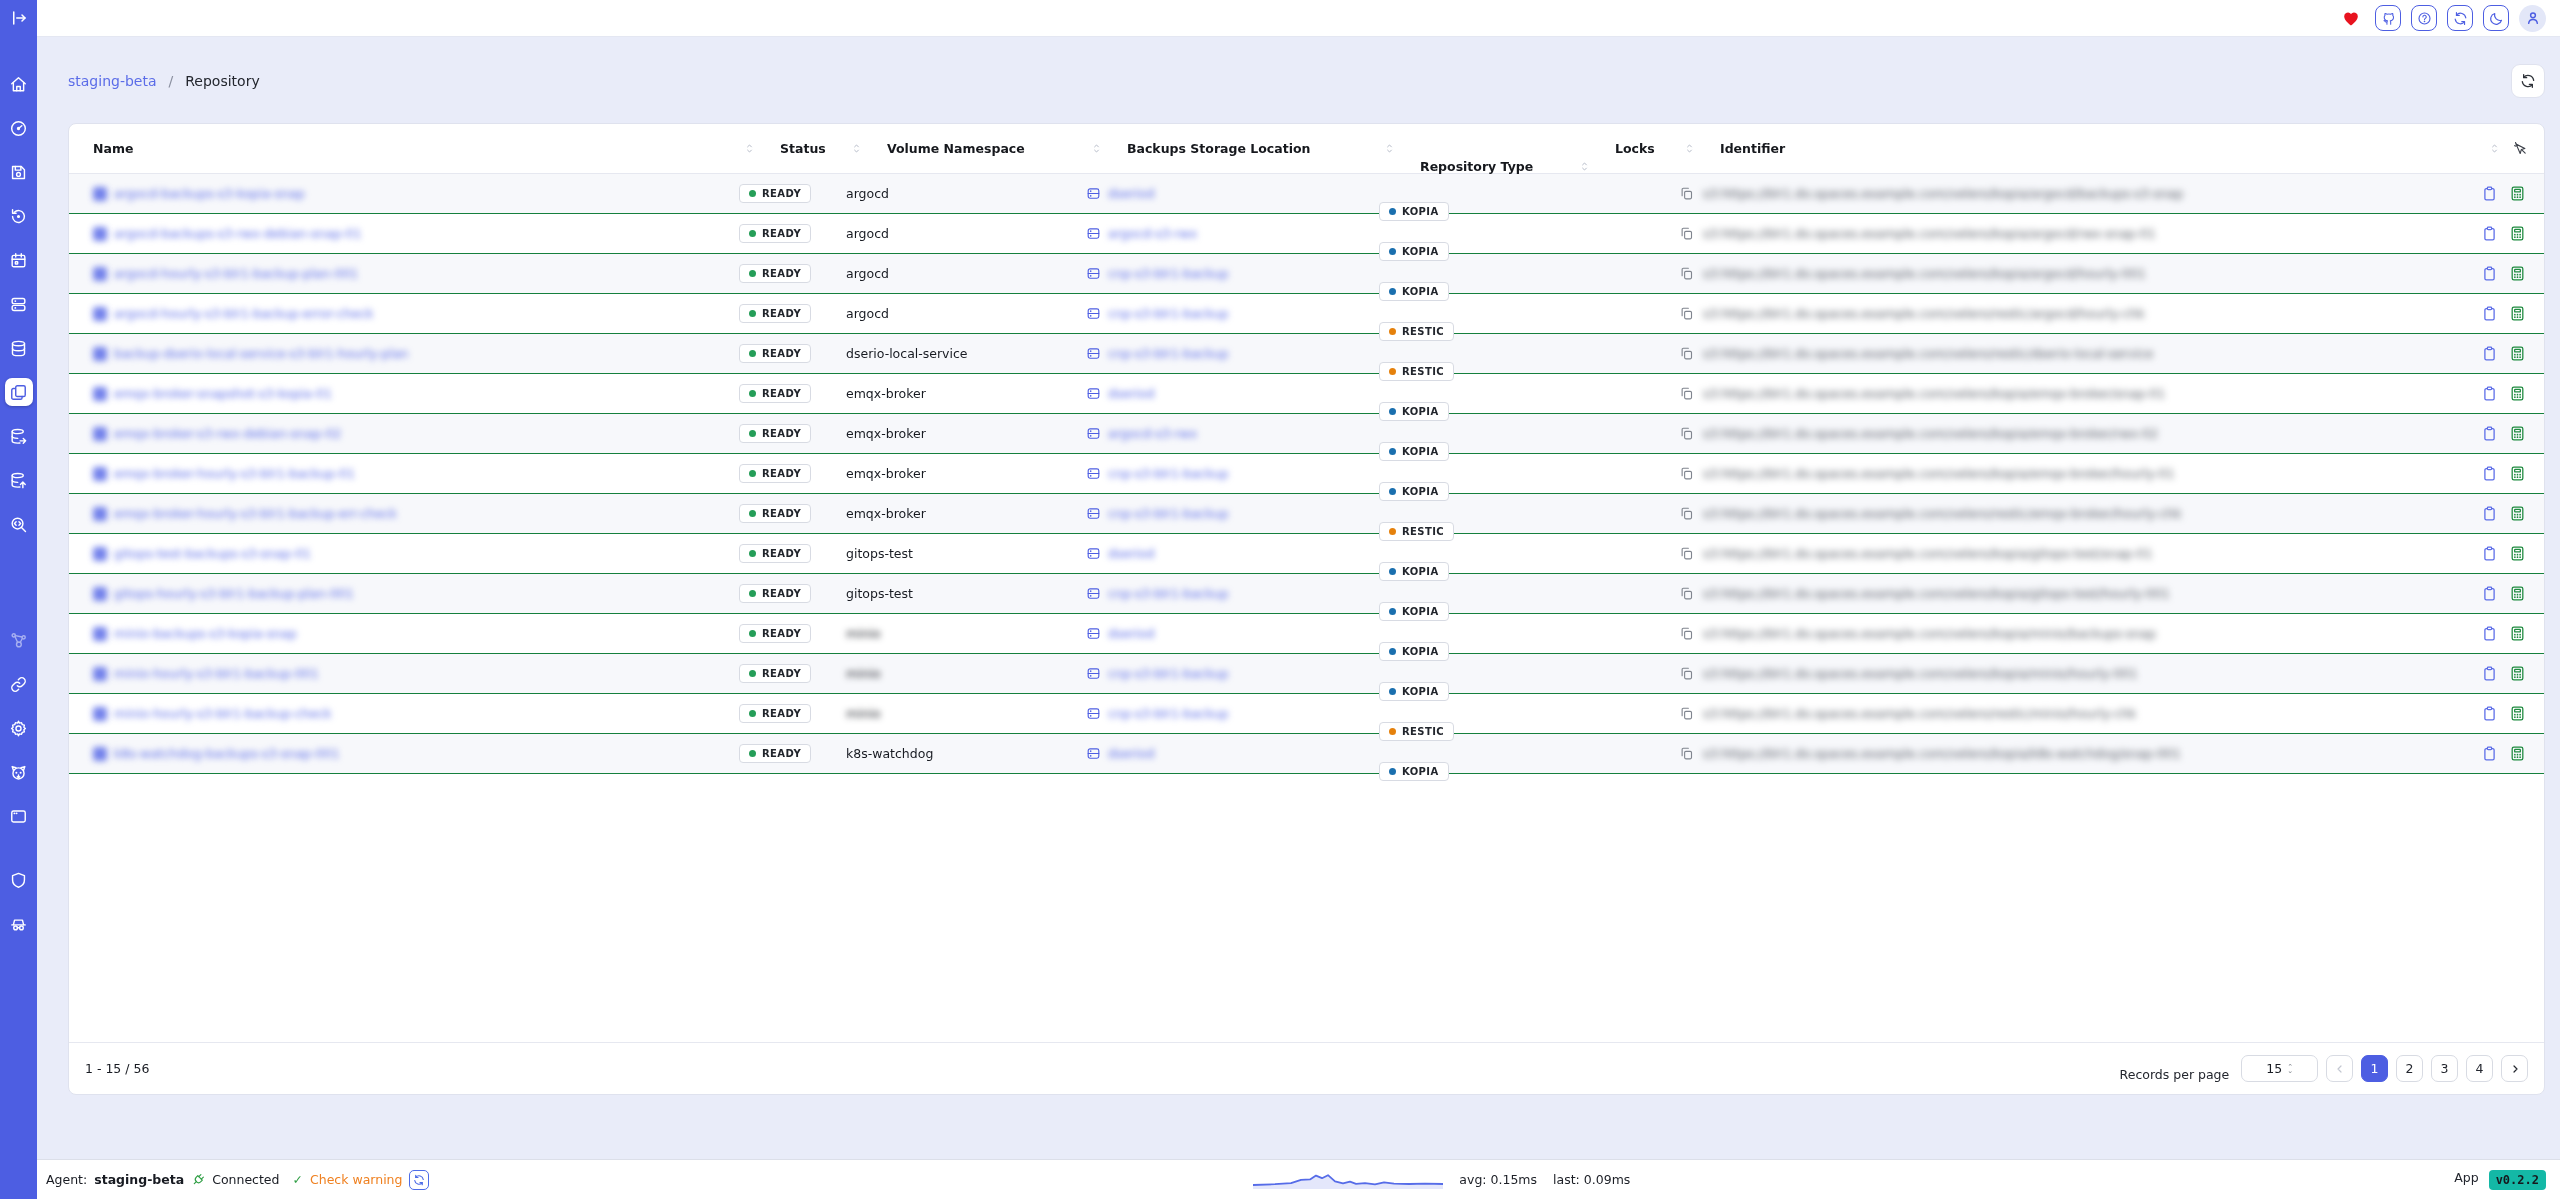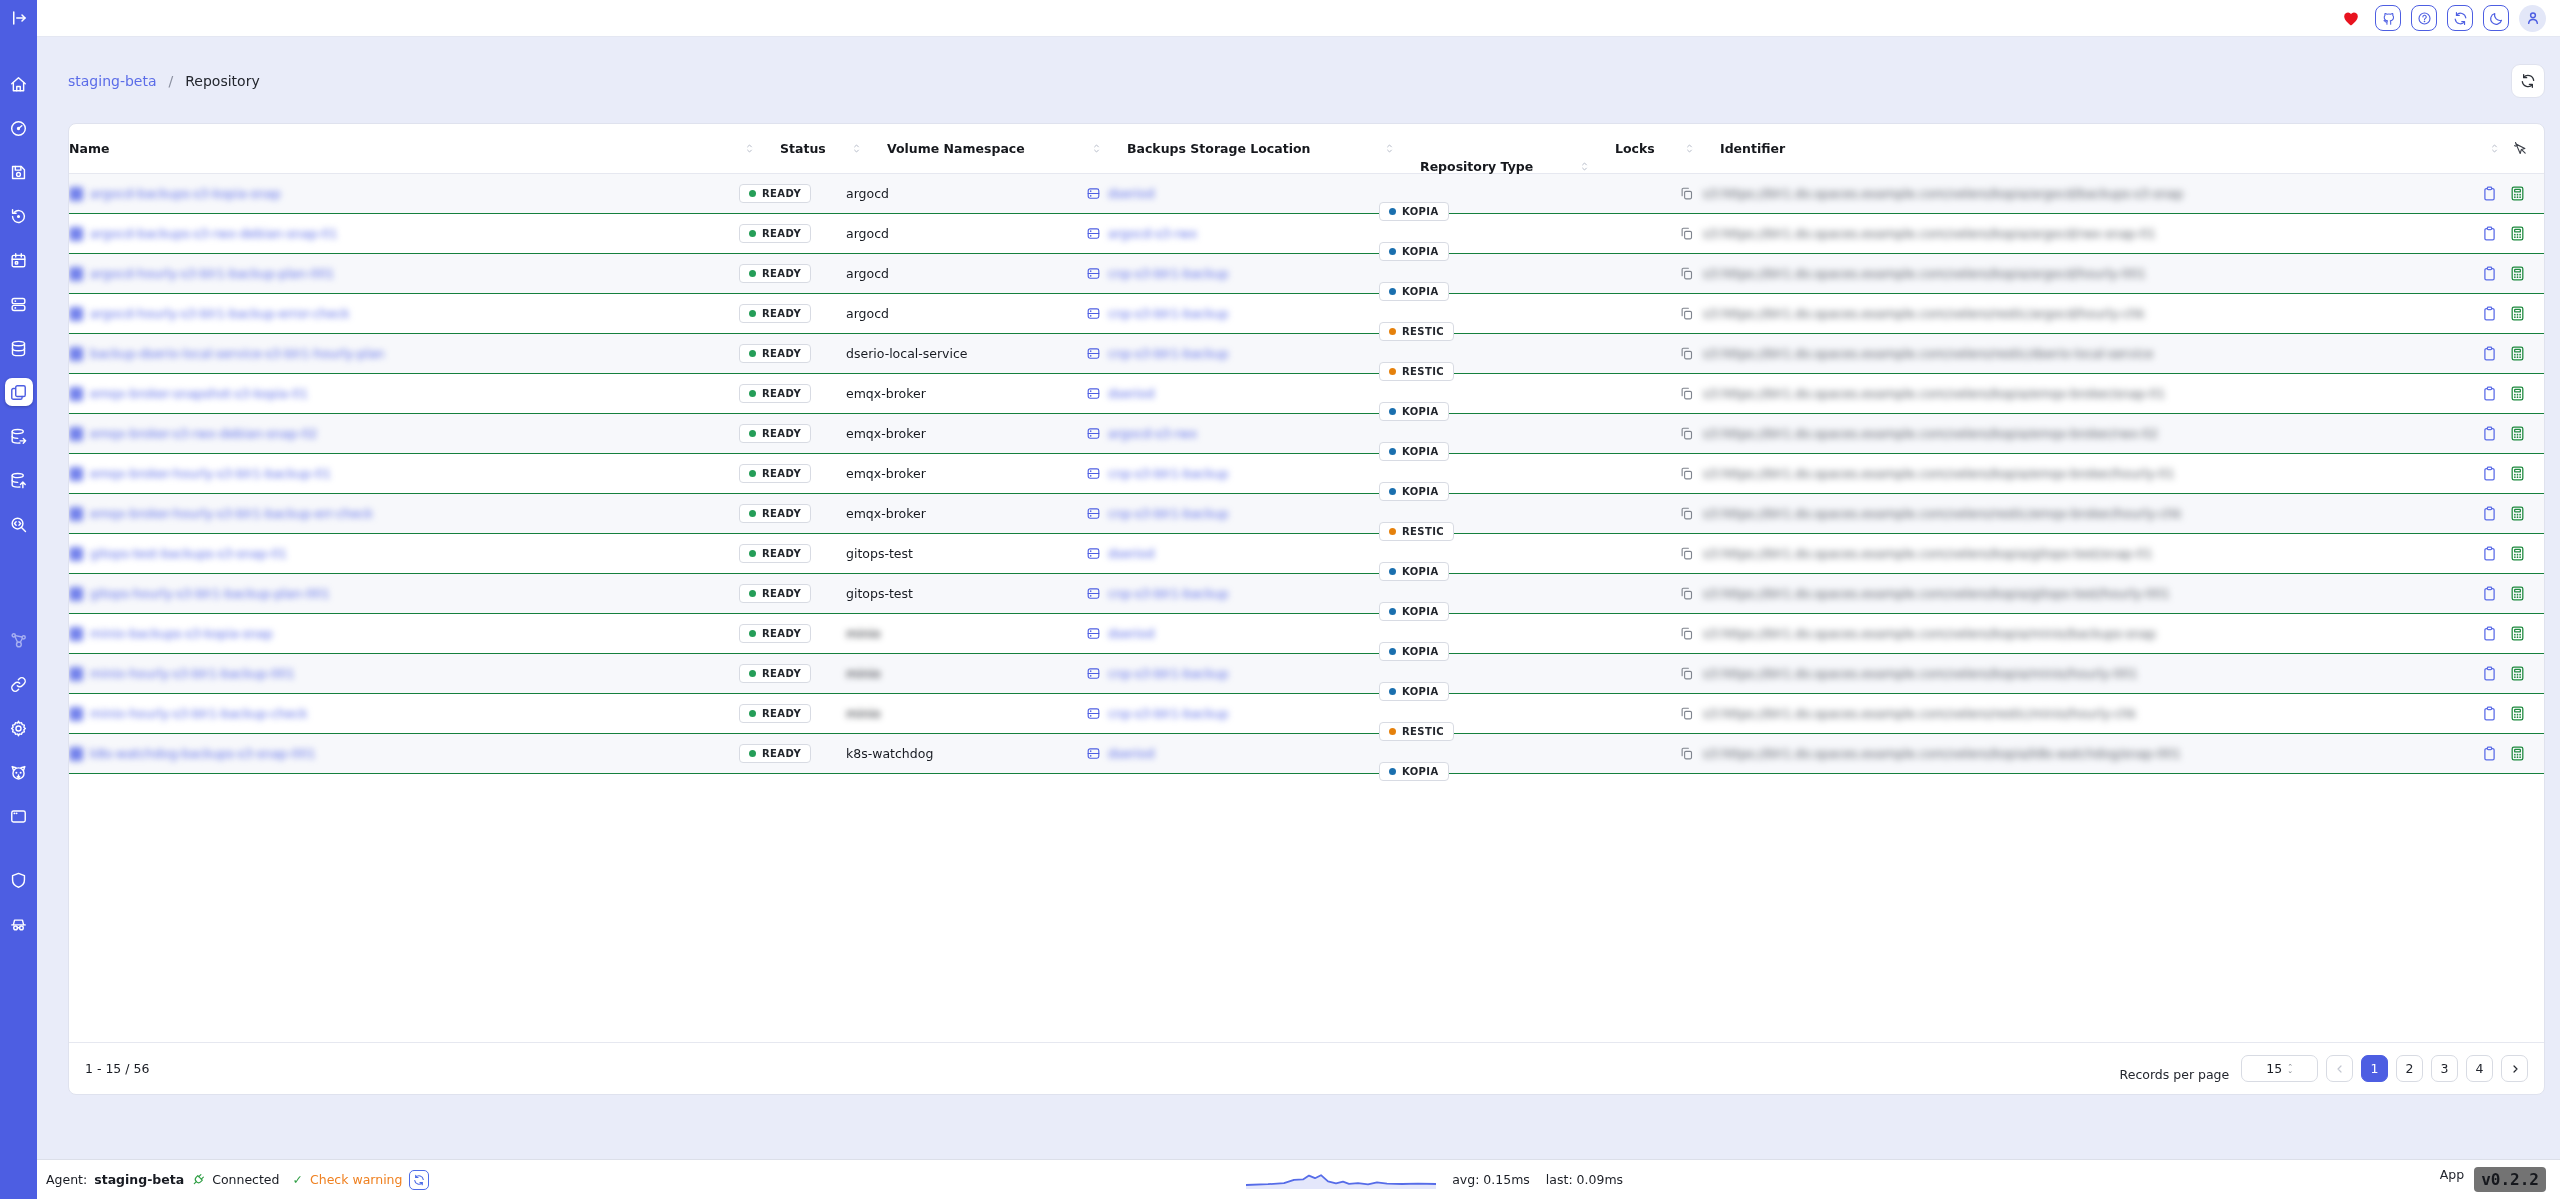--- a/index.html
+++ b/index.html
@@ -50,21 +50,21 @@
   .thead { display:flex; align-items:center; height:50px; border-bottom:1px solid #e6e8f0; font-weight:bold; }
   .th { display:flex; align-items:center; justify-content:space-between; padding:0 12px; color:#16181d; }
   .sort { color:#b4b9c6; display:flex; } .sort svg { width:13px; height:13px; }
   .th-tools { margin-left:auto; color:#3c4049; display:flex; padding-right:16px; }
   .th-tools svg { width:15px; height:15px; cursor:pointer; }
 
   .tr { display:flex; align-items:center; height:40px; border-bottom:1px solid #15803d; }
   .tr:nth-child(odd) { background:#f7f8fb; }
   .td { padding:0 12px; display:flex; align-items:center; min-width:0; }
 
-  .col-name { flex:1; min-width:0; padding-left:0; }
+  .col-name { flex:1; min-width:0; padding-left:24px; }
   .col-status { width:107px; flex-shrink:0; }
   .col-ns { width:240px; flex-shrink:0; }
   .col-loc { width:293px; flex-shrink:0; }
   .col-type { width:195px; flex-shrink:0;margin-top:36px; }
   .col-locks { width:105px; flex-shrink:0; }
   .col-id { width:805px; flex-shrink:0; }
   .col-actions { width:72px; flex-shrink:0; justify-content:flex-end; padding-right:18px; gap:11px; }
 
   .blur { filter:blur(3px); }
   .blur-h { filter:blur(3.6px); }
@@ -106,22 +106,22 @@
   .plug { color:#2f9e44; display:flex; } .plug svg { width:14px; height:14px; }
   .chk { color:#2f9e44; font-weight:bold; }
   .warn { color:#ef8020; }
   .warn-refresh { width:20px; height:20px; border:1.5px solid #4d6ce8; border-radius:5px; color:#4d6ce8;
     display:flex; align-items:center; justify-content:center; cursor:pointer; }
   .warn-refresh svg { width:12px; height:12px; }
   .spark-wrap { margin-left:auto; display:flex; align-items:center; gap:16px; }
   .stats { display:flex; gap:16px; color:#1c1f26; }
   .app-ver { margin-left:auto; display:flex; align-items:flex-start; gap:10px; }
   .app-label { color:#23262e; }
-  .ver-chip { font-family:"DejaVu Sans Mono", monospace; font-weight:bold; font-size:16px;
-    background:#737373; border-radius:4px; padding:3px 7px; color:#16181d; }
+  .ver-chip { font-family:"DejaVu Sans Mono", monospace; font-weight:bold; font-size:12px;
+    background:#14b8a6; border-radius:4px; padding:3px 7px; color:#16181d; }
 </style>
 </head>
 <body>
 
 <div class="app">
 
   <nav class="sidebar">
     <div class="sb-toggle">
       <svg width="18" height="18" viewBox="0 0 24 24" fill="none" stroke="currentColor" stroke-width="2" stroke-linecap="round" stroke-linejoin="round">
           <path d="M5 4v16"></path>

